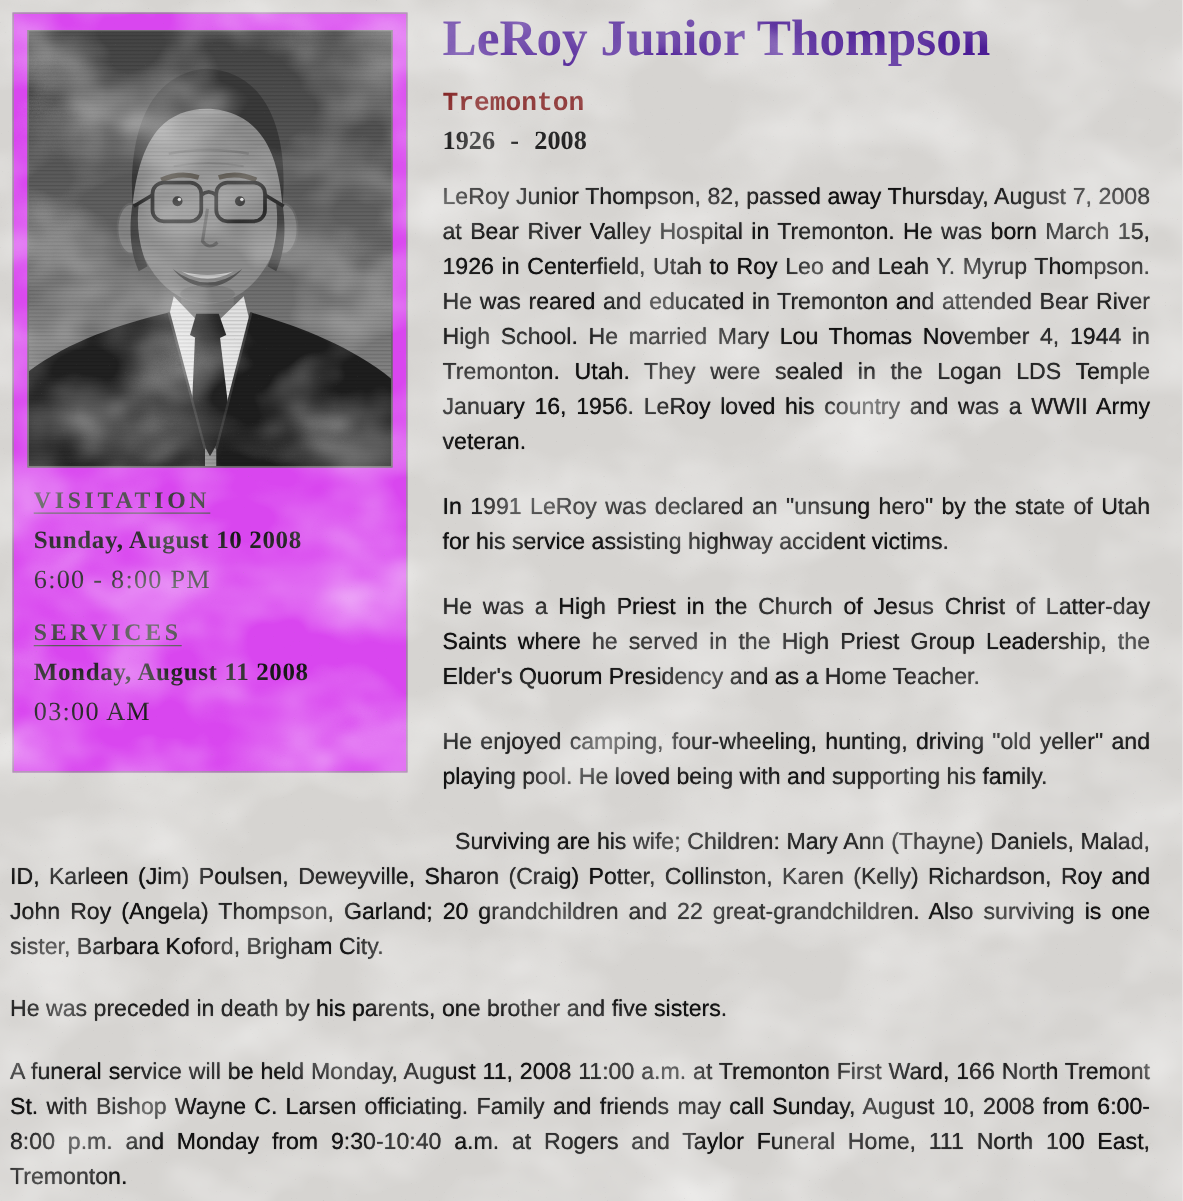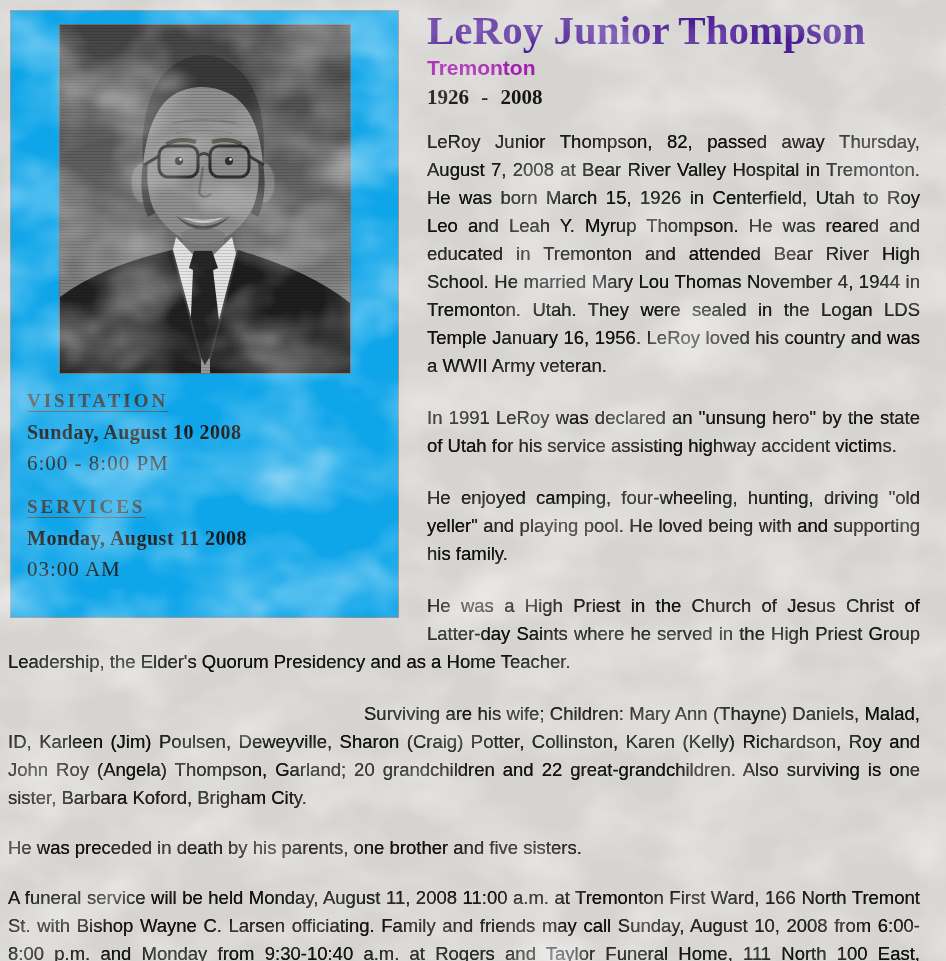--- a/index.html
+++ b/index.html
@@ -17,25 +17,25 @@
   .content { position: relative; z-index: 1; }
   .noise {
     position: absolute; top: 0; left: 0; z-index: 2;
     pointer-events: none;
   }
 
   
   .left-panel {
     float: left;
     box-sizing: border-box;
-    width: 389px;
+    width: 316px;
     height: 608px;
     margin: 2px 28px 4px 2px;
     border: 1px solid #8f8f8f;
-    background: #0ea5e9;
+    background: #d946ef;
   }
   .photo-frame {
     width: 290px;
     height: 348px;
     margin: 13px auto 0 auto;
     border: 1px solid #6e6e6e;
     background: #555;
     overflow: hidden;
   }
   .photo-frame svg { display: block; }
@@ -72,25 +72,25 @@
   
   .name-title {
     font-family: "Liberation Serif", serif;
     font-weight: 700;
     font-size: 41px;
     line-height: 1.08;
     margin: 0;
     color: #4c1d95;
   }
   .city {
-    font-family: Liberation Sans, sans-serif;
+    font-family: Liberation Mono, monospace;
     font-weight: 700;
     font-size: 21px;
-    margin-top: 4px;
-    color: #a21caf;
+    margin-top: 20px;
+    color: #7f1d1d;
   }
   .years {
     font-family: "Liberation Serif", serif;
     font-weight: 700;
     font-size: 21px;
     margin-top: 5px;
     word-spacing: 7px;
     color: #141414;
   }
 
@@ -210,22 +210,22 @@
         <div class="event-time">03:00 AM</div>
       </div>
     </div>
 
     <h1 class="name-title">LeRoy Junior Thompson</h1>
     <div class="city">Tremonton</div>
     <div class="years">1926 - 2008</div>
 
     <p class="body-par first">LeRoy Junior Thompson, 82, passed away Thursday, August 7, 2008 at Bear River Valley Hospital in Tremonton. He was born March 15, 1926 in Centerfield, Utah to Roy Leo and Leah Y. Myrup Thompson. He was reared and educated in Tremonton and attended Bear River High School. He married Mary Lou Thomas November 4, 1944 in Tremonton. Utah. They were sealed in the Logan LDS Temple January 16, 1956. LeRoy loved his country and was a WWII Army veteran.</p>
     <p class="body-par">In 1991 LeRoy was declared an "unsung hero" by the state of Utah for his service assisting highway accident victims.</p>
+    <p class="body-par">He was a High Priest in the Church of Jesus Christ of Latter-day Saints where he served in the High Priest Group Leadership, the Elder's Quorum Presidency and as a Home Teacher.</p>
     <p class="body-par">He enjoyed camping, four-wheeling, hunting, driving "old yeller" and playing pool. He loved being with and supporting his family.</p>
-    <p class="body-par">He was a High Priest in the Church of Jesus Christ of Latter-day Saints where he served in the High Priest Group Leadership, the Elder's Quorum Presidency and as a Home Teacher.</p>
 
     <p class="body-par surviving">Surviving are his wife; Children: Mary Ann (Thayne) Daniels, Malad, ID, Karleen (Jim) Poulsen, Deweyville, Sharon (Craig) Potter, Collinston, Karen (Kelly) Richardson, Roy and John Roy (Angela) Thompson, Garland; 20 grandchildren and 22 great-grandchildren. Also surviving is one sister, Barbara Koford, Brigham City.</p>
     <p class="bottom-par">He was preceded in death by his parents, one brother and five sisters.</p>
     <p class="bottom-par">A funeral service will be held Monday, August 11, 2008 11:00 a.m. at Tremonton First Ward, 166 North Tremont St. with Bishop Wayne C. Larsen officiating. Family and friends may call Sunday, August 10, 2008 from 6:00-8:00 p.m. and Monday from 9:30-10:40 a.m. at Rogers and Taylor Funeral Home, 111 North 100 East, Tremonton.</p>
     <p class="bottom-par">Interment will be at Tremonton Riverview Cemetery with military honors.</p>
 
   </div>
 
   <svg class="noise" width="946" height="961" xmlns="http://www.w3.org/2000/svg">
     <defs>

